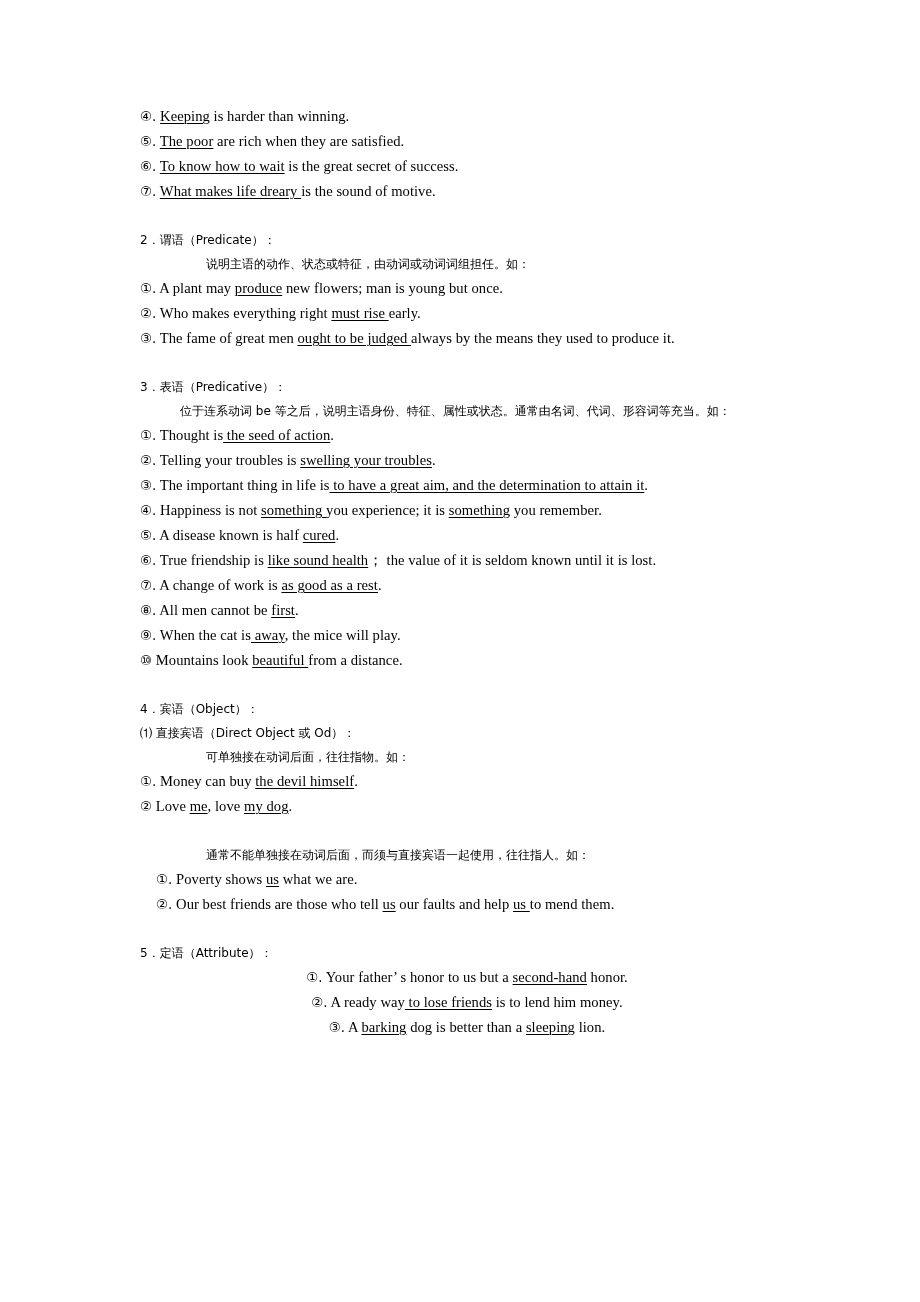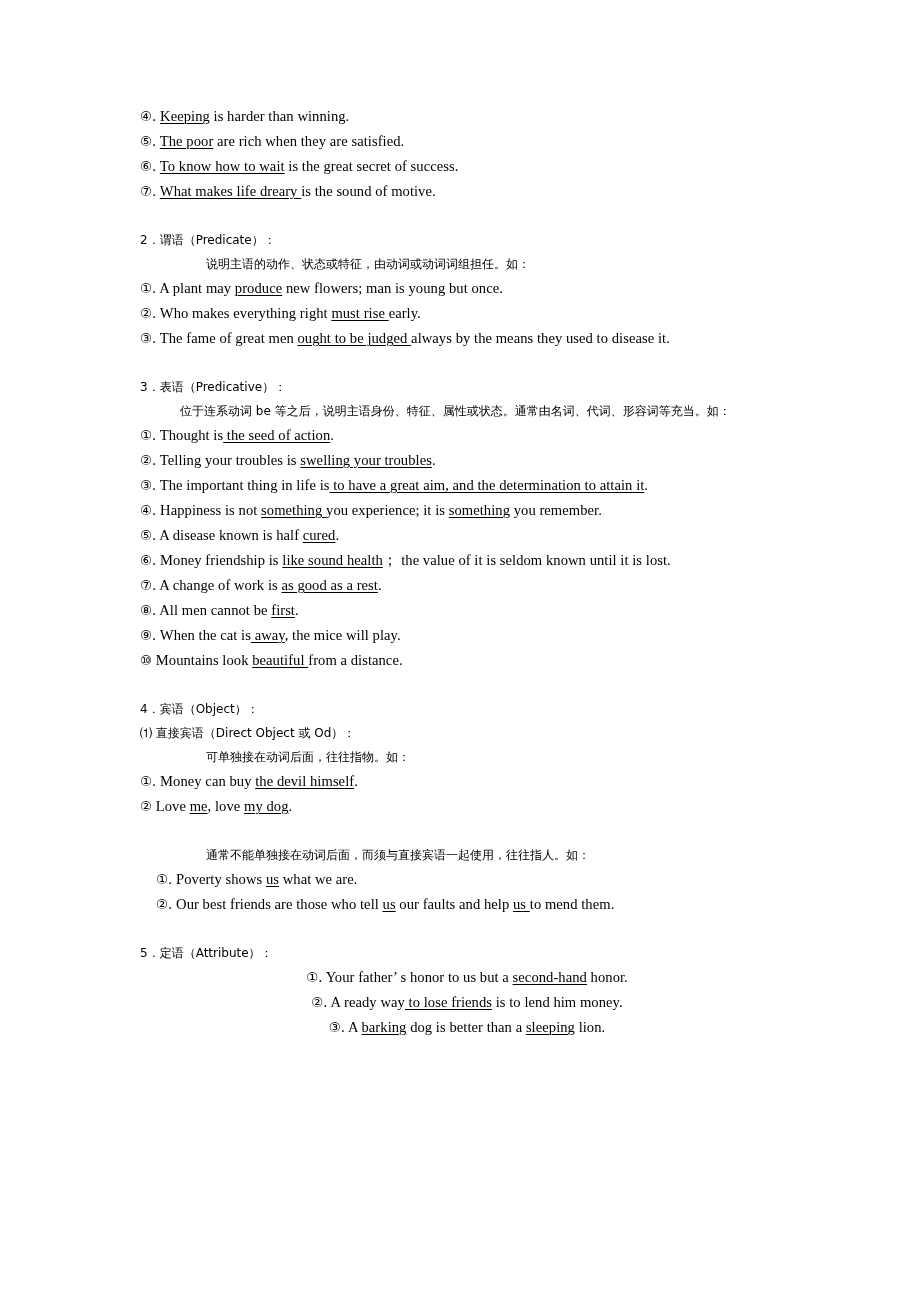--- a/index.html
+++ b/index.html
@@ -85,21 +85,21 @@
   <div>
     <div class="hdr cn">2．谓语（Predicate）：</div>
     <div class="para cn indent-1">说明主语的动作、状态或特征，由动词或动词词组担任。如：</div>
     <div class="line">
       <span class="marker">①.</span><span> A plant may </span><u>produce</u><span> new flowers; man is young but once.</span>
     </div>
     <div class="line">
       <span class="marker">②.</span><span> Who makes everything right </span><u>must rise </u><span>early.</span>
     </div>
     <div class="line">
-      <span class="marker">③.</span><span> The fame of great men </span><u>ought to be judged </u><span>always by the means they used to disease it.</span>
+      <span class="marker">③.</span><span> The fame of great men </span><u>ought to be judged </u><span>always by the means they used to produce it.</span>
     </div>
   </div>
 
   <div class="gap">&nbsp;</div>
 
   <div>
     <div class="hdr cn">3．表语（Predicative）：</div>
     <div class="para cn">位于连系动词 be 等之后，说明主语身份、特征、属性或状态。通常由名词、代词、形容词等充当。如：</div>
     <div class="line">
       <span class="marker">①.</span><span> Thought is</span><u> the seed of action</u><span>.</span>
@@ -110,21 +110,21 @@
     <div class="line">
       <span class="marker">③.</span><span> The important thing in life is</span><u> to have a great aim, and the determination to attain it</u><span>.</span>
     </div>
     <div class="line">
       <span class="marker">④.</span><span> Happiness is not </span><u>something </u><span>you experience; it is </span><u>something</u><span> you remember.</span>
     </div>
     <div class="line">
       <span class="marker">⑤.</span><span> A disease known is half </span><u>cured</u><span>.</span>
     </div>
     <div class="line">
-      <span class="marker">⑥.</span><span> Money friendship is </span><u>like sound health</u><span>；  the value of it is seldom known until it is lost.</span>
+      <span class="marker">⑥.</span><span> True friendship is </span><u>like sound health</u><span>；  the value of it is seldom known until it is lost.</span>
     </div>
     <div class="line">
       <span class="marker">⑦.</span><span> A change of work is </span><u>as good as a rest</u><span>.</span>
     </div>
     <div class="line">
       <span class="marker">⑧.</span><span> All men cannot be </span><u>first</u><span>.</span>
     </div>
     <div class="line">
       <span class="marker">⑨.</span><span> When the cat is</span><u> away</u><span>, the mice will play.</span>
     </div>

